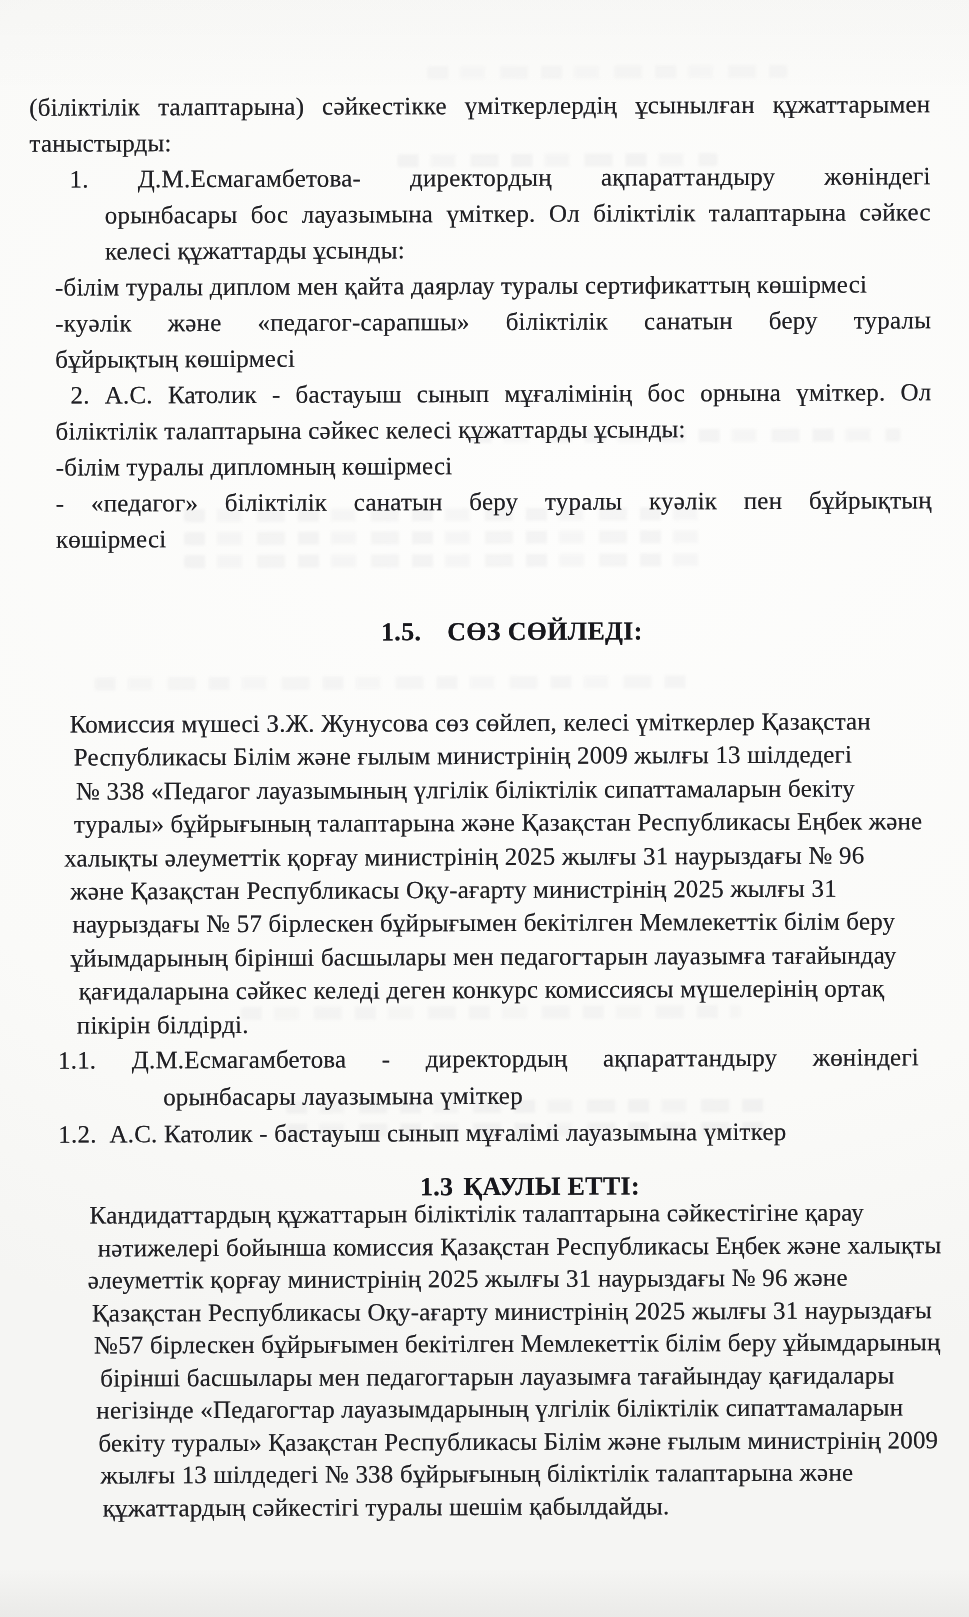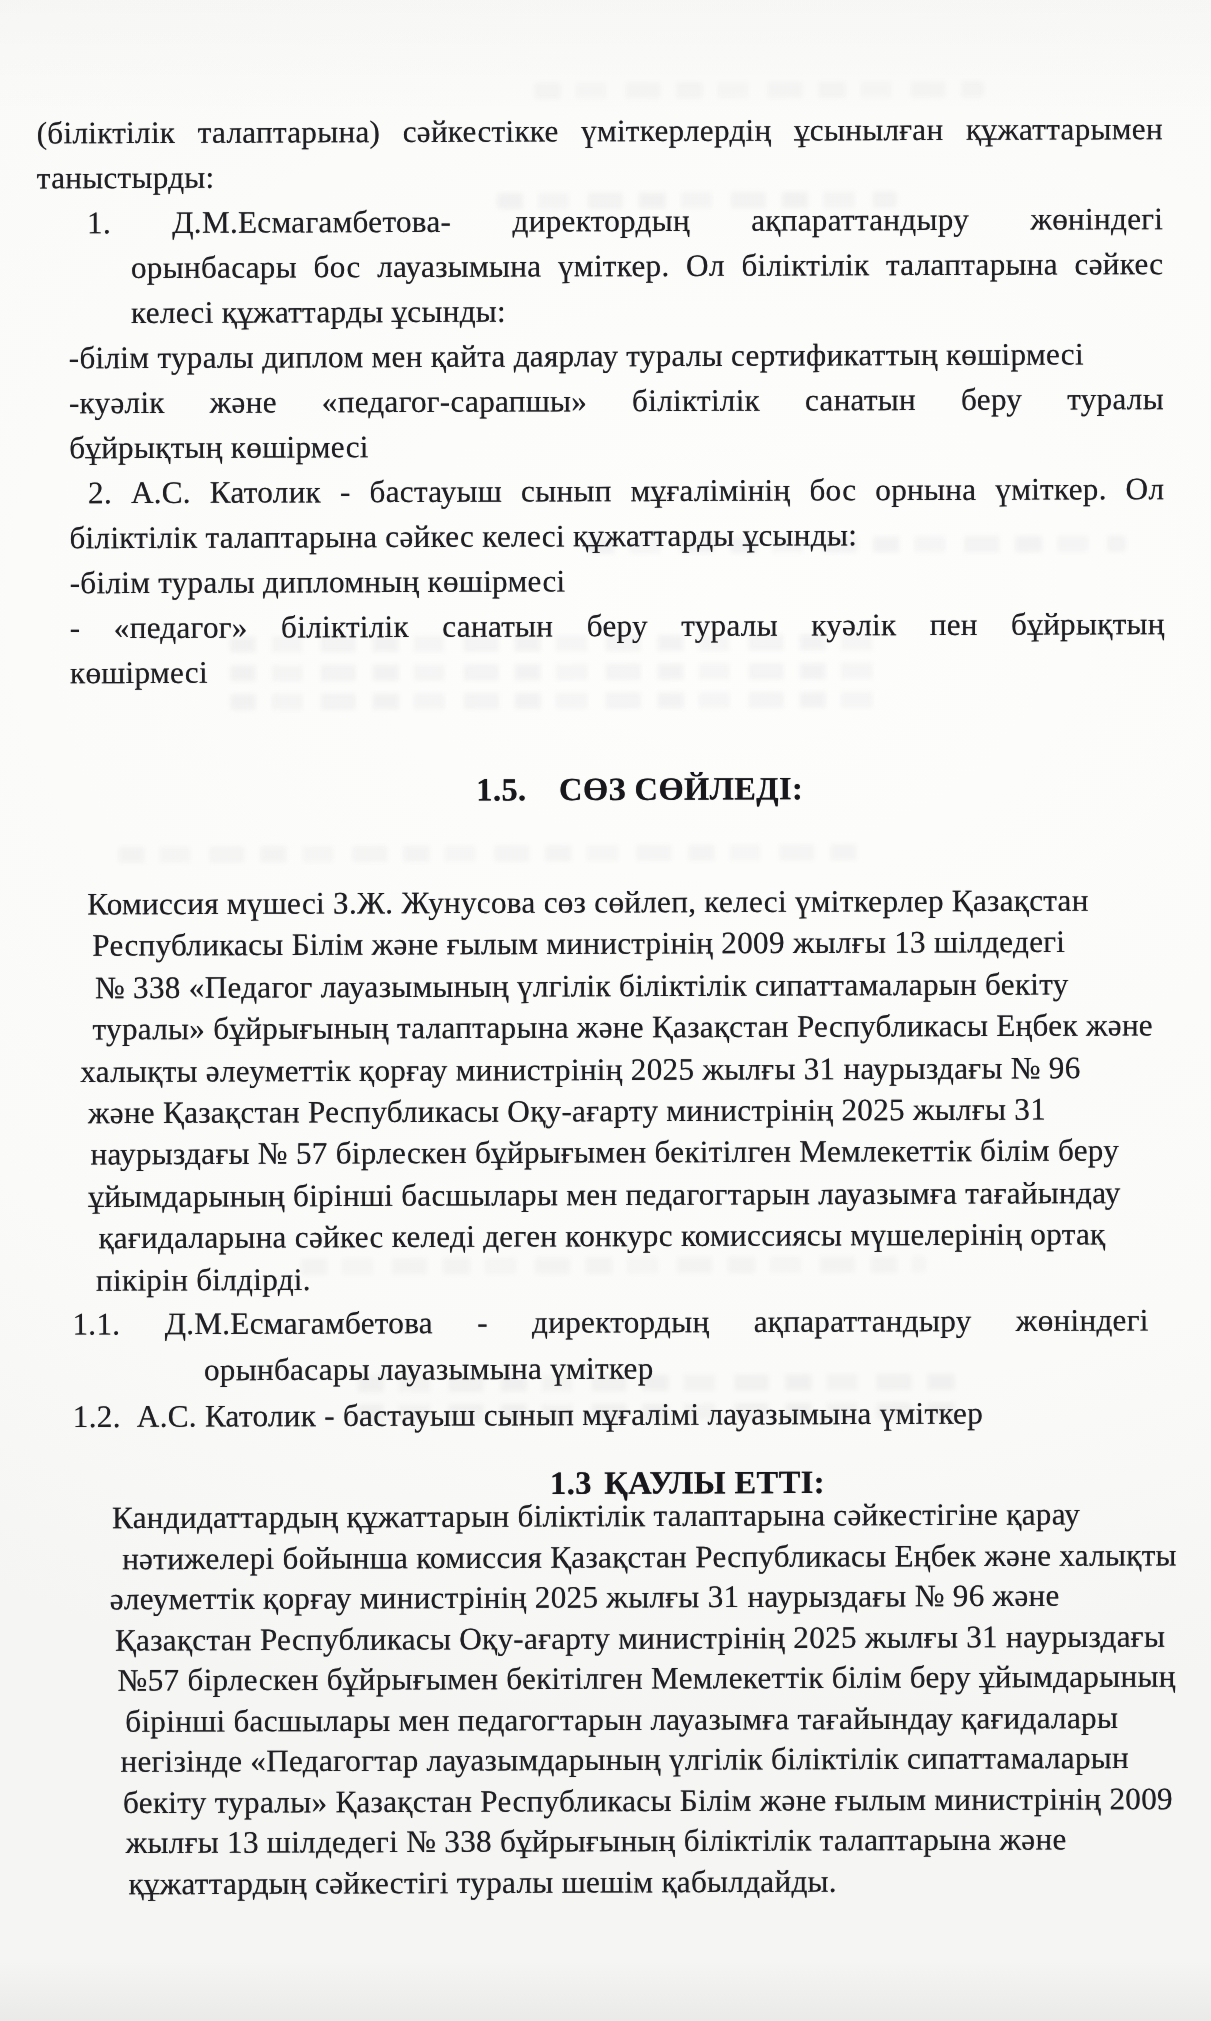--- a/index.html
+++ b/index.html
@@ -40,21 +40,21 @@
     text-align:center;
     font-weight:bold;
     color:#17171c;
     font-size:26px;
     letter-spacing:0.3px;
     text-shadow:0 0 0.6px rgba(15,15,20,0.7);
   }
   .h12{top:617px;}
   .h13{top:1172px;}
   .h12 .hwrap{position:relative;left:28px;}
-  .h13 .hwrap{position:relative;left:64px;}
+  .h13 .hwrap{position:relative;left:44px;}
   .hnum{margin-right:26px;}
   .h13 .hnum{margin-right:10px;}
   
   .ghost{position:absolute;filter:blur(1.6px);opacity:0.5;pointer-events:none;}
   .ghost .gline{
     height:13px;margin:10px 0;border-radius:3px;
     background:repeating-linear-gradient(90deg,
       rgba(125,125,138,0.14) 0 21px, rgba(125,125,138,0) 21px 33px,
       rgba(125,125,138,0.10) 33px 58px, rgba(125,125,138,0) 58px 73px,
       rgba(125,125,138,0.13) 73px 101px, rgba(125,125,138,0) 101px 114px);

